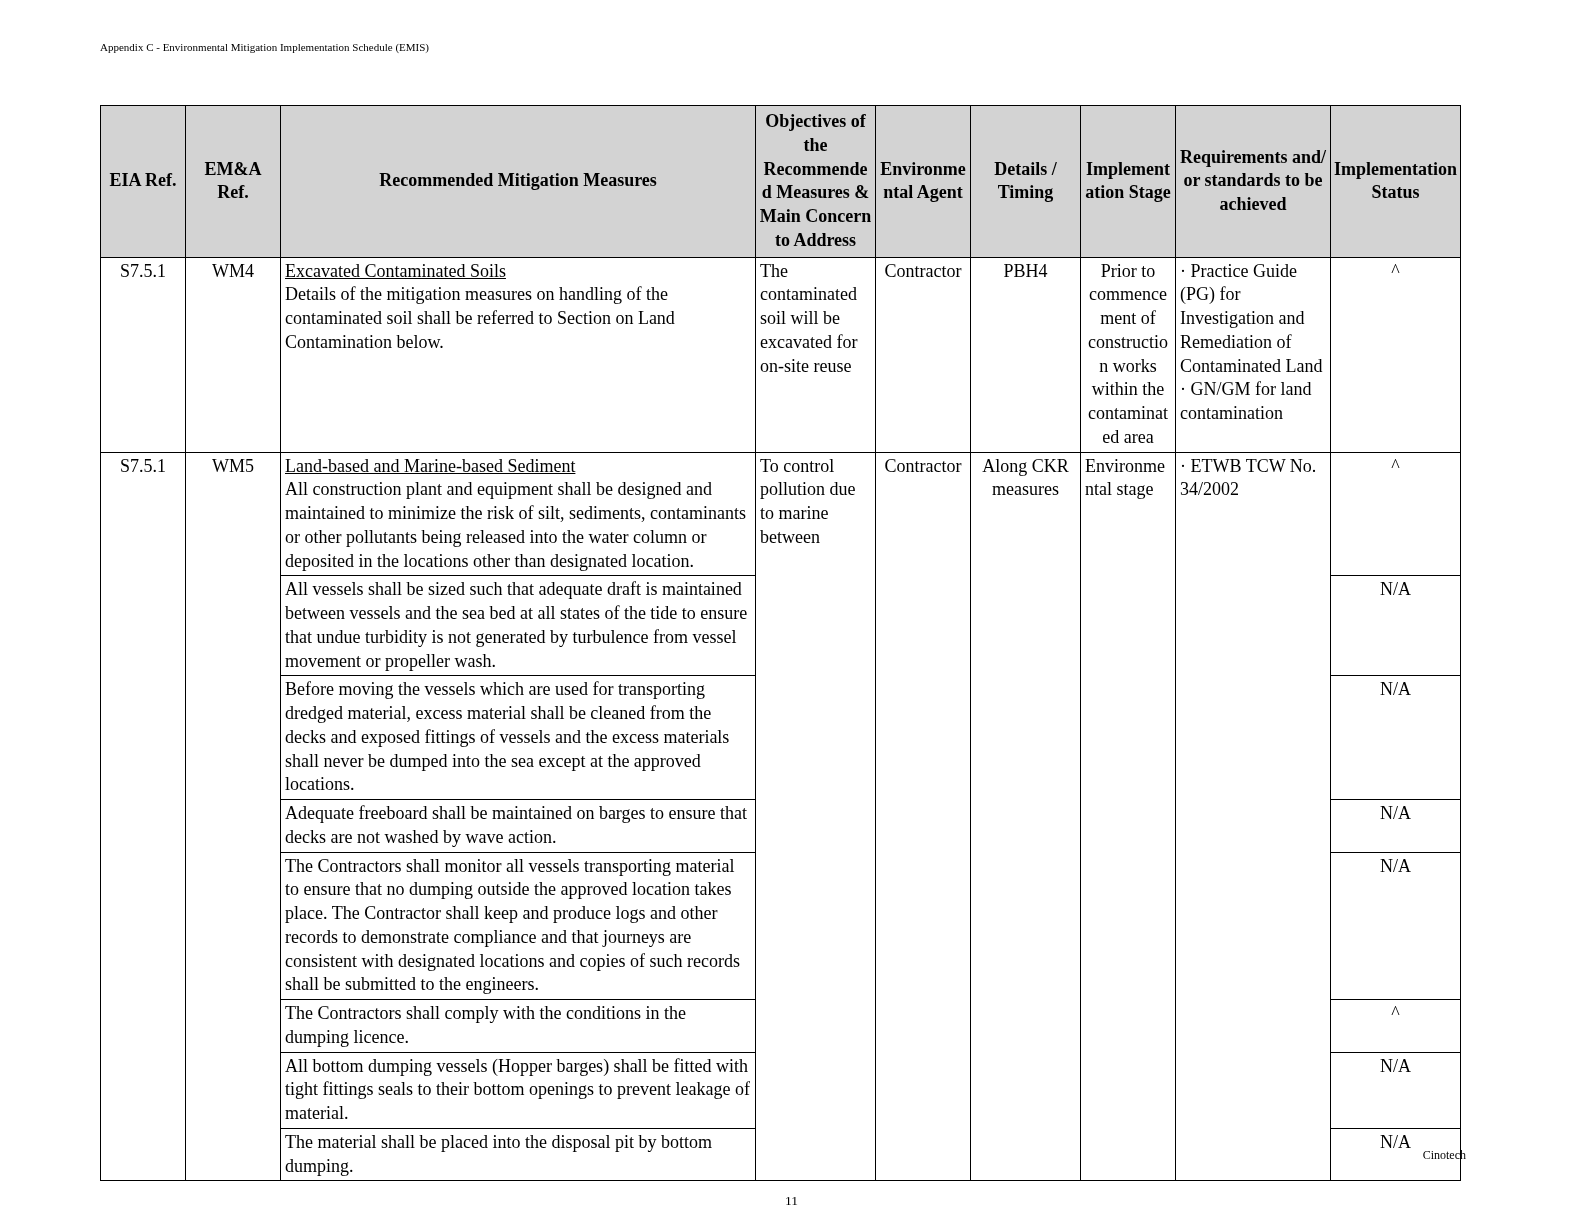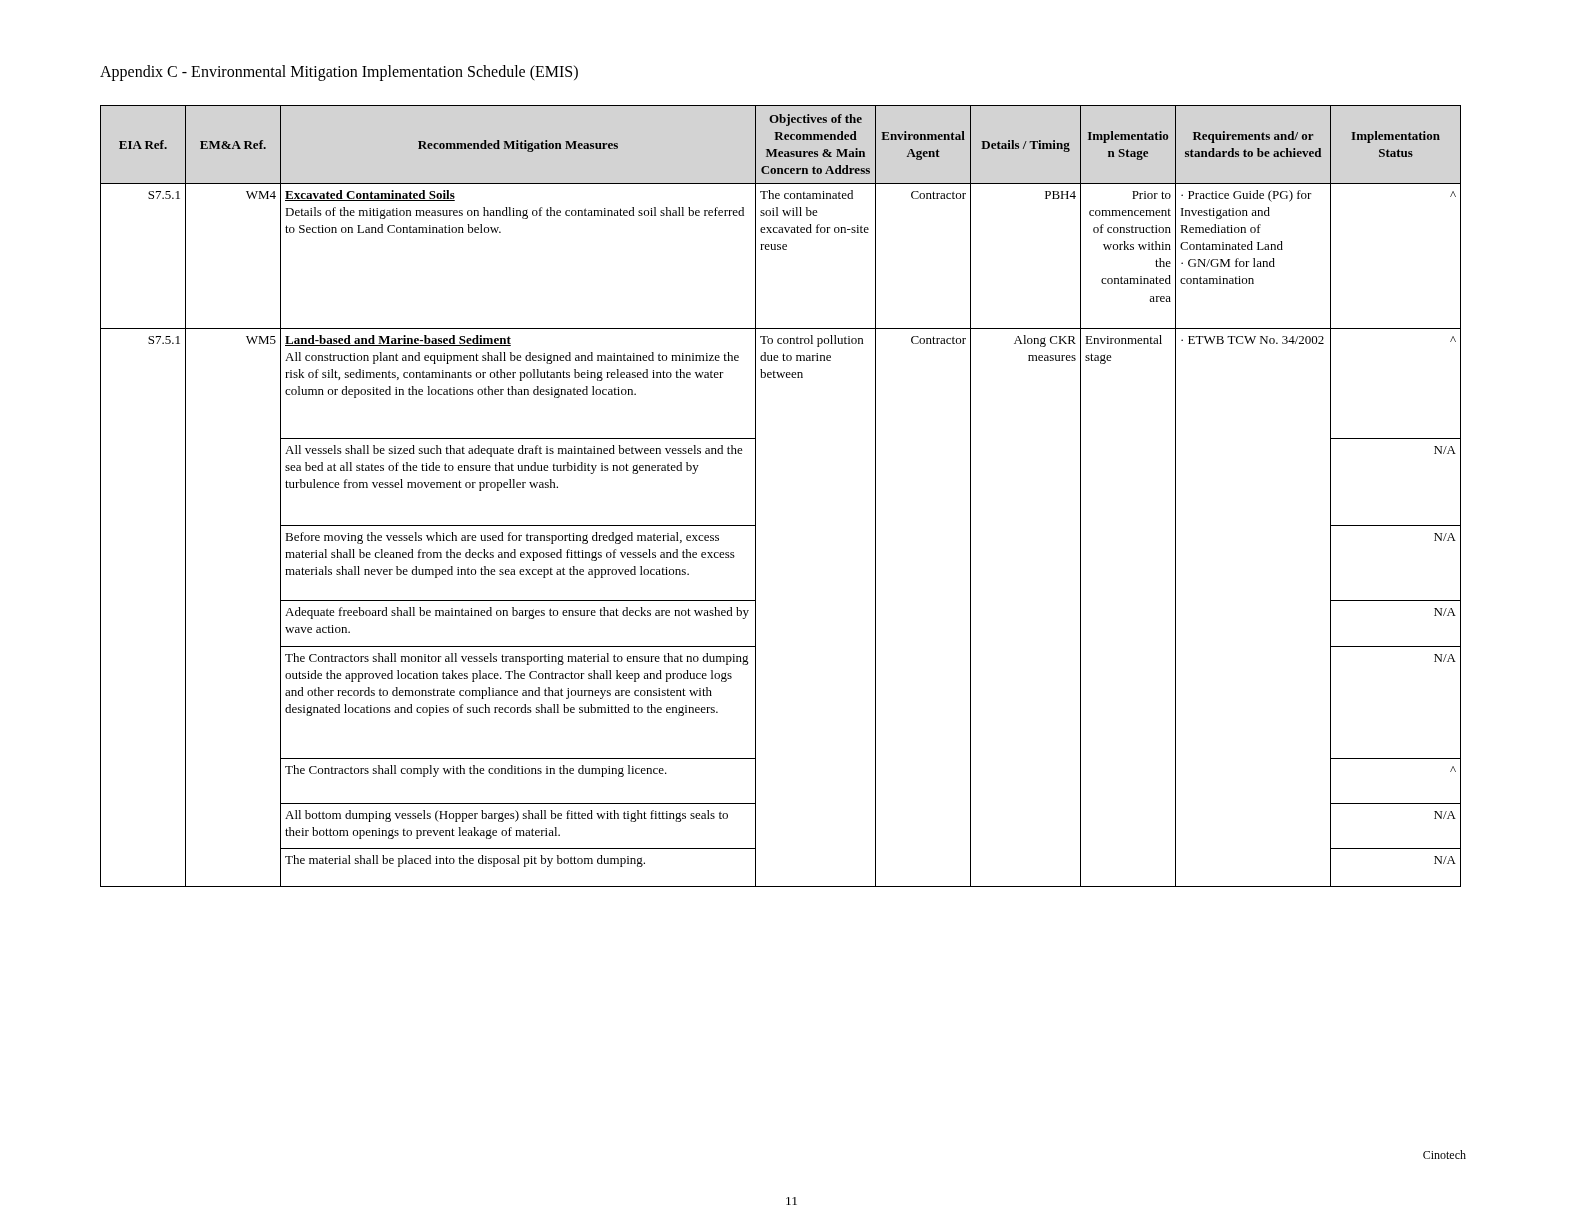--- a/index.html
+++ b/index.html
@@ -7,47 +7,47 @@
   body {
     width: 1583px; height: 1224px;
     position: relative;
     font-family: "Liberation Serif", serif;
     color: #000;
     font-size: 13.5px;
     line-height: 1.32;
   }
   .page-header {
     position: absolute;
-    top: 61px; left: 100px;
-    font-size: 16px;
+    top: 40px; left: 100px;
+    font-size: 11px;
   }
   table.emis {
     position: absolute;
     top: 105px; left: 100px;
     width: 1360px;
     border-collapse: collapse;
     table-layout: fixed;
   }
   table.emis th, table.emis td {
     border: 1px solid #000;
     vertical-align: top;
-    font-size: 13px;
+    font-size: 18px;
     padding: 2px 4px;
     overflow-wrap: break-word;
     word-wrap: break-word;
   }
   table.emis th {
     background: #d3d3d3;
     font-weight: bold;
     text-align: center;
     vertical-align: middle;
     padding: 4px 3px;
   }
-  td.center { text-align: right; }
-  .underline { text-decoration: underline; font-weight: bold; }
+  td.center { text-align: center; }
+  .underline { text-decoration: underline; }
   .prewrap { white-space: pre-line; }
   .footer-page-number {
     position: absolute;
     top: 1148px; left: 50%;
     transform: translateX(-50%);
     font-size: 13.5px;
     margin-top: 44px;
   }
   .footer-company {
     position: absolute;

